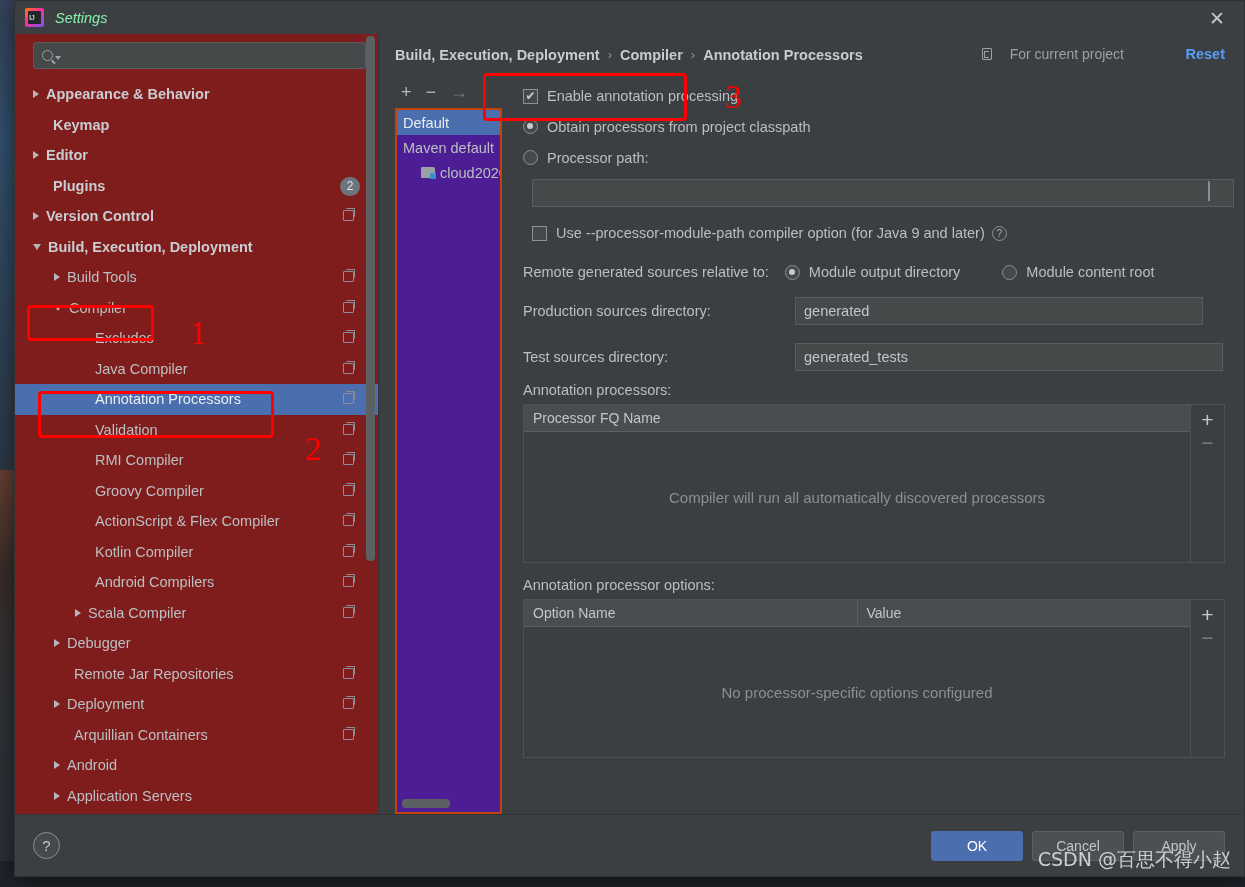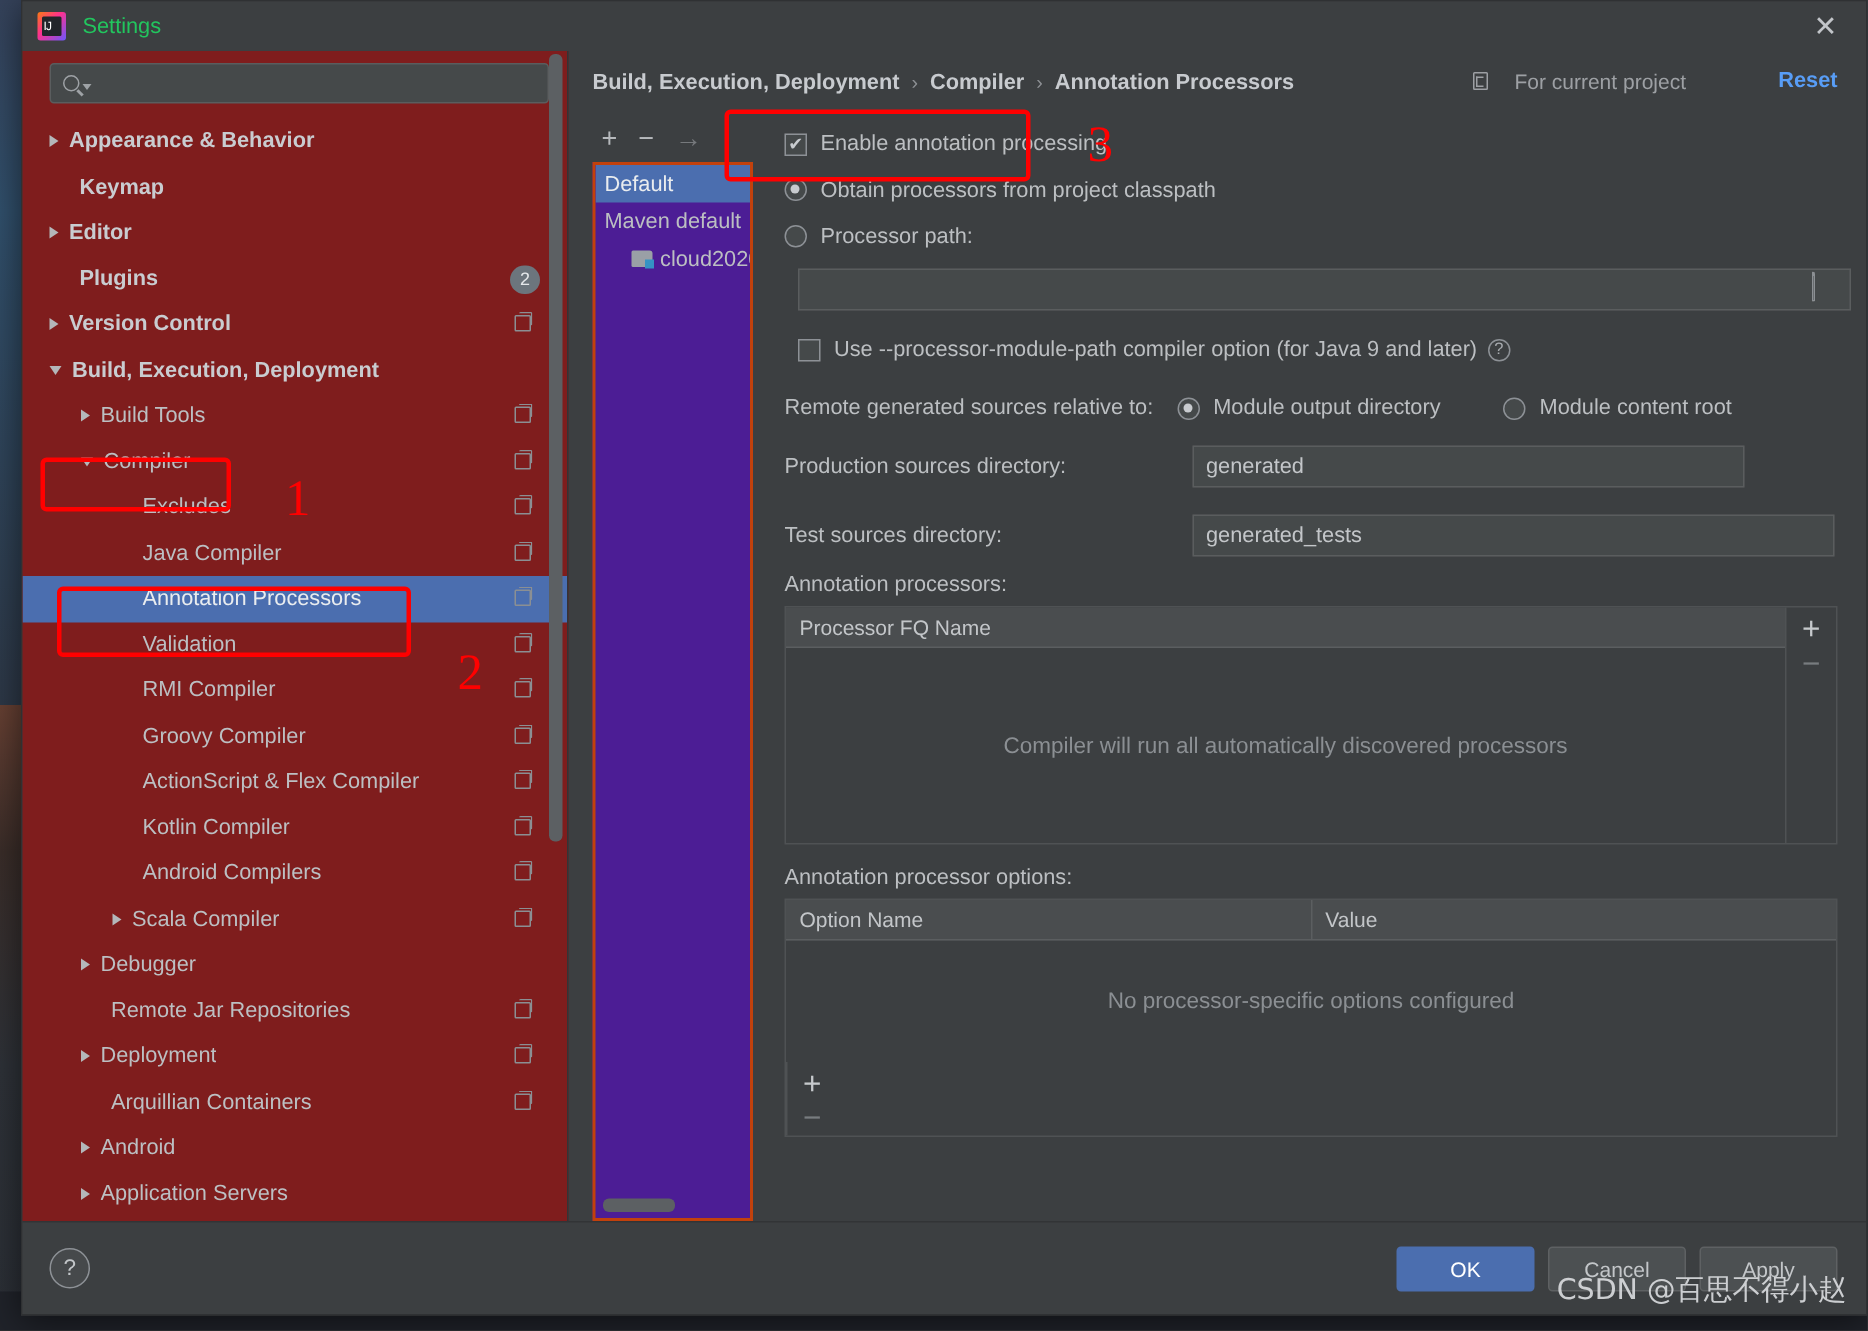--- a/index.html
+++ b/index.html
@@ -64,21 +64,21 @@
   .ij-logo::after {
     content: ""; position: absolute; left: 3px; top: 3px;
     width: 13px; height: 13px; background: #22252a; border-radius: 1px;
   }
   .ij-logo .ij-text {
     position: absolute; left: 4px; top: 3px; z-index: 2;
     color: #ffffff; font-size: 8px; line-height: 13px; letter-spacing: -.5px;
     font-family: "Liberation Sans", sans-serif;
   }
   #title-text {
-    margin-left: 11px; font-size: 14.5px; color: #22c55e;
+    margin-left: 11px; font-size: 14.5px; color: #86efac; font-style: italic;
   }
   #close-btn {
     position: absolute; right: 10px; top: 3px;
     width: 34px; height: 28px;
     display: flex; align-items: center; justify-content: center;
     cursor: pointer; color: #c2c5c9; font-size: 19px; line-height: 1;
   }
 
   
   #body-split { flex: 1 1 auto; display: flex; min-height: 0; }
@@ -555,21 +555,21 @@
           <div class="row" style="height:36px;margin-top:4px;">
             <span class="lab">Remote generated sources relative to:</span>
             <span class="rb checked" style="margin-left:16px;"></span>
             <span class="lab">Module output directory</span>
             <span class="rb" style="margin-left:42px;"></span>
             <span class="lab">Module content root</span>
           </div>
 
           <div class="row" style="height:42px;">
             <span class="lab" style="width:272px;">Production sources directory:</span>
-            <span class="txtfield" style="width:368px;">generated</span>
+            <span class="txtfield" style="width:408px;">generated</span>
           </div>
 
           <div class="row" style="height:50px;">
             <span class="lab" style="width:272px;">Test sources directory:</span>
             <span class="txtfield" style="width:428px;">generated_tests</span>
           </div>
 
           <div class="section-label">Annotation processors:</div>
 
           <div class="tablebox" style="height:159px;">
@@ -580,21 +580,21 @@
               <div class="tbody">Compiler will run all automatically discovered processors</div>
             </div>
             <div class="tside">
               <span class="plus">+</span>
               <span class="minus">−</span>
             </div>
           </div>
 
           <div class="section-label" style="margin-top:14px;">Annotation processor options:</div>
 
-          <div class="tablebox" style="height:159px;flex-direction:column;">
+          <div class="tablebox" style="height:159px;">
             <div class="tbl">
               <div class="thead">
                 <div class="th">Option Name</div>
                 <div class="th">Value</div>
               </div>
               <div class="tbody">No processor-specific options configured</div>
             </div>
             <div class="tside">
               <span class="plus">+</span>
               <span class="minus">−</span>

